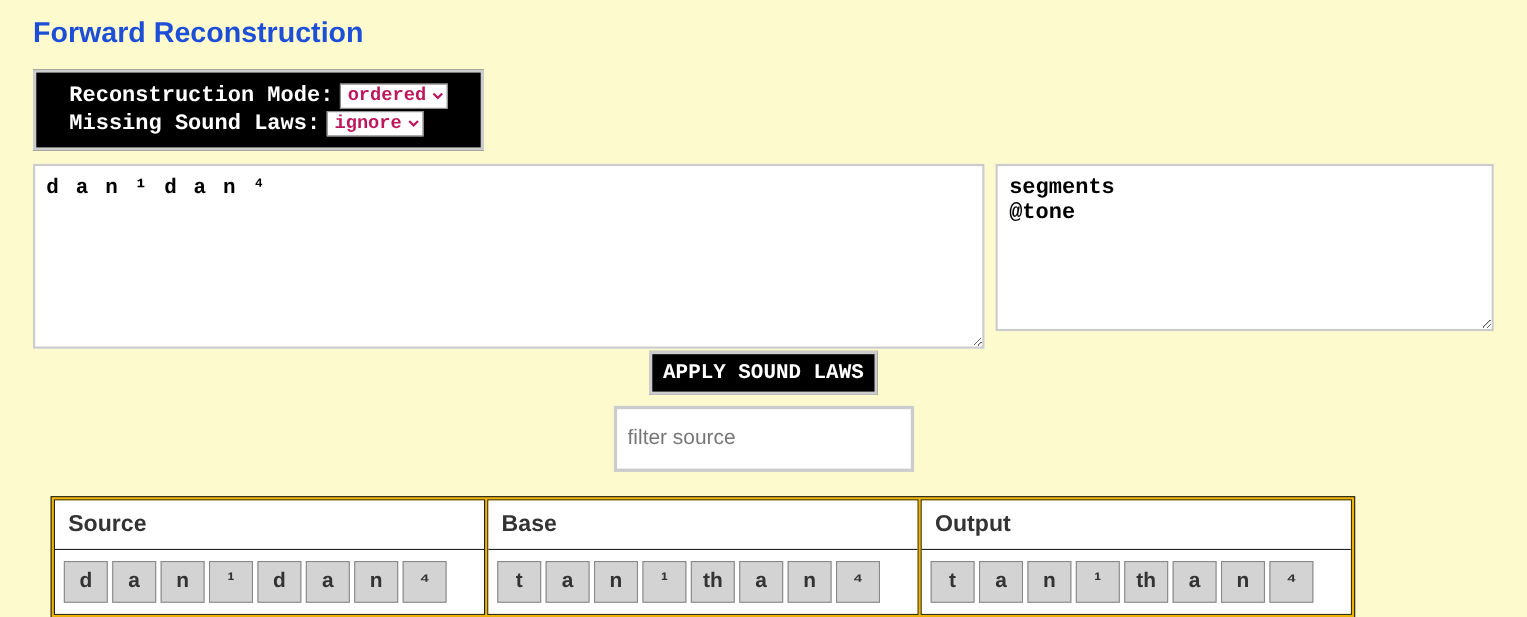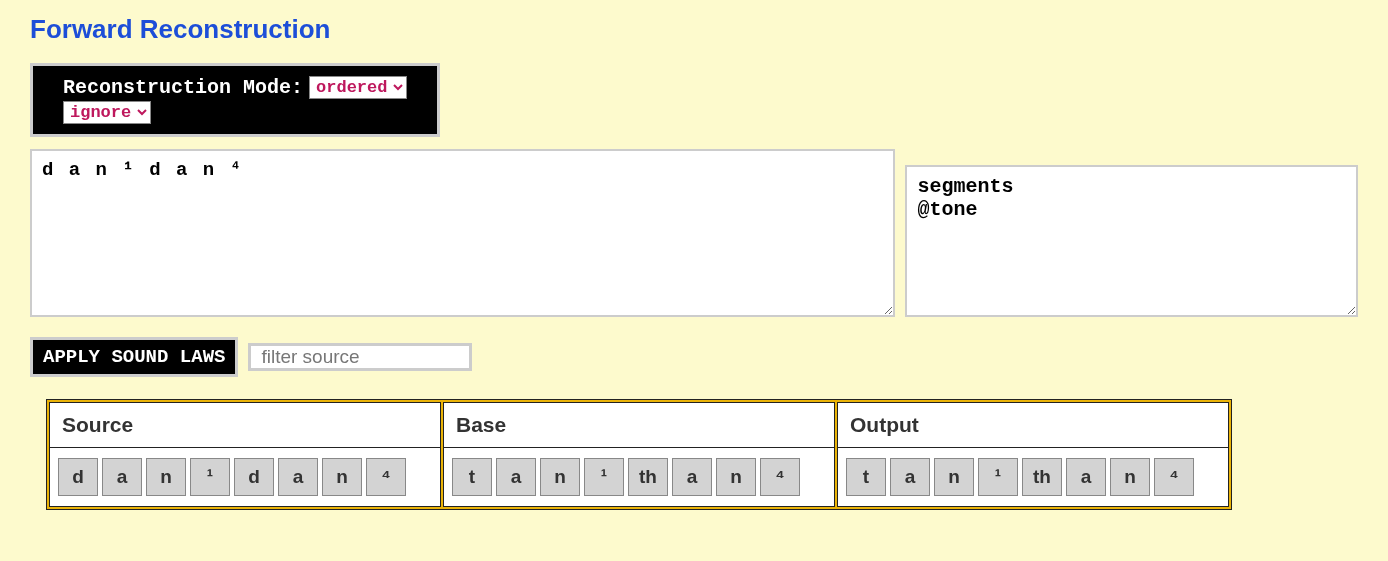--- a/index.html
+++ b/index.html
@@ -39,58 +39,58 @@
     color: #be185d;
     border: 1px solid #888;
     font-family: "Courier New", monospace;
     font-weight: bold;
     font-size: 17px;
     padding: 0 2px;
   }
   .io-row {
     display: flex;
     gap: 10px;
-    margin-bottom: 20px;
-    align-items: flex-end;
+    margin-bottom: 2px;
   }
   textarea {
     border: 2px solid #ccc;
     background: #fff;
     font-family: "Courier New", monospace;
     font-weight: bold;
     font-size: 19px;
     padding: 8px 10px;
     resize: both;
     letter-spacing: 2px;
   }
   #input-area { width: 880px; height: 168px; }
   #tiers-area { width: 460px; height: 152px; letter-spacing: 0; font-weight: bold; font-size: 20px;}
   .actions-row {
     display: flex;
     align-items: center;
     gap: 10px;
     margin-bottom: 22px;
+    flex-direction: column;
   }
   .btn {
     background: #000;
     color: #fff;
     border: 3px solid #ccc;
     font-family: "Courier New", monospace;
     font-weight: bold;
     font-size: 19px;
     padding: 6px 10px;
     cursor: pointer;
   }
   .filter-input {
     border: 3px solid #ccc;
     background: #fff;
     font-family: "Segoe UI", Arial, sans-serif;
     font-size: 19px;
-    padding: 0 10px;
-    width: 224px;
+    padding: 16px 10px;
+    width: 273px;
     color: #333;
   }
   .filter-input::placeholder { color: #777; }
   .results {
     margin-left: 16px;
     display: inline-block;
     border: 1px solid #222;
     padding: 1px;
     background: #eab308;
   }
@@ -140,20 +140,21 @@
 <h2 class="title">Forward Reconstruction</h2>
 
 <div class="settings-box">
   <div class="settings-row">
     <span>Reconstruction Mode:</span>
     <select>
       <option>ordered</option>
     </select>
   </div>
   <div class="settings-row">
+    <span>Missing Sound Laws:</span>
     <select>
       <option>ignore</option>
     </select>
   </div>
 </div>
 
 <div class="io-row">
   <textarea id="input-area" style="">d a n ¹ d a n ⁴</textarea>
   <textarea id="tiers-area" style="">segments
 @tone</textarea>

